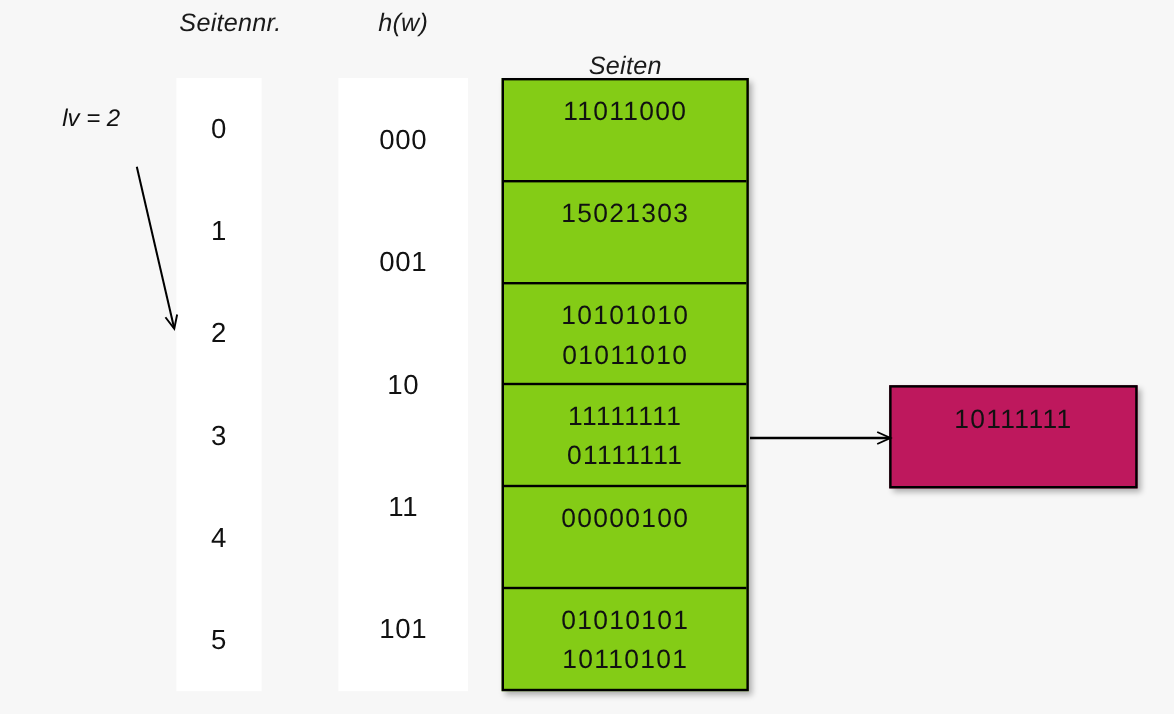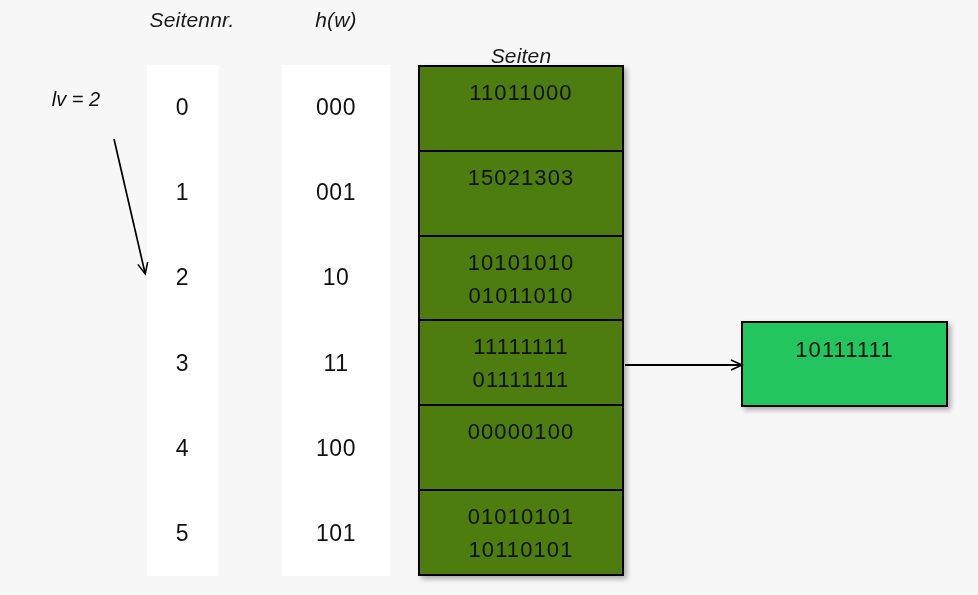--- a/index.html
+++ b/index.html
@@ -81,21 +81,21 @@
     letter-spacing: 0.5px;
   }
 
   
   #pages-table {
     position: absolute;
     left: 418px;
     top: 65px;
     width: 206px;
     height: 511px;
-    background: #4d7c0f;
+    background: #84cc16;
     border: 2px solid #000;
     box-sizing: border-box;
     box-shadow: 3px 3px 5px rgba(0,0,0,0.30);
     display: flex;
     flex-direction: column;
   }
   .page-cell {
     flex: 1 1 0;
     border-bottom: 2px solid #000;
     box-sizing: border-box;
@@ -114,21 +114,21 @@
     white-space: nowrap;
   }
 
   
   #overflow-box {
     position: absolute;
     left: 741px;
     top: 321px;
     width: 207px;
     height: 86px;
-    background: #22c55e;
+    background: #be185d;
     border: 2px solid #000;
     box-sizing: border-box;
     box-shadow: 3px 3px 5px rgba(0,0,0,0.30);
     display: flex;
     align-items: flex-start;
     justify-content: center;
     padding-top: 10px;
   }
   #overflow-box .page-line { font-size: 22px; }
 
@@ -165,21 +165,20 @@
     <div class="num-cell">3</div>
     <div class="num-cell">4</div>
     <div class="num-cell">5</div>
   </div>
 
   <div class="panel-col" id="col-hw">
     <div class="num-cell">000</div>
     <div class="num-cell">001</div>
     <div class="num-cell">10</div>
     <div class="num-cell">11</div>
-    <div class="num-cell">100</div>
     <div class="num-cell">101</div>
   </div>
 
   <div id="pages-table">
     <div class="page-cell">
       <div class="page-line">11011000</div>
     </div>
     <div class="page-cell">
       <div class="page-line">15021303</div>
     </div>

